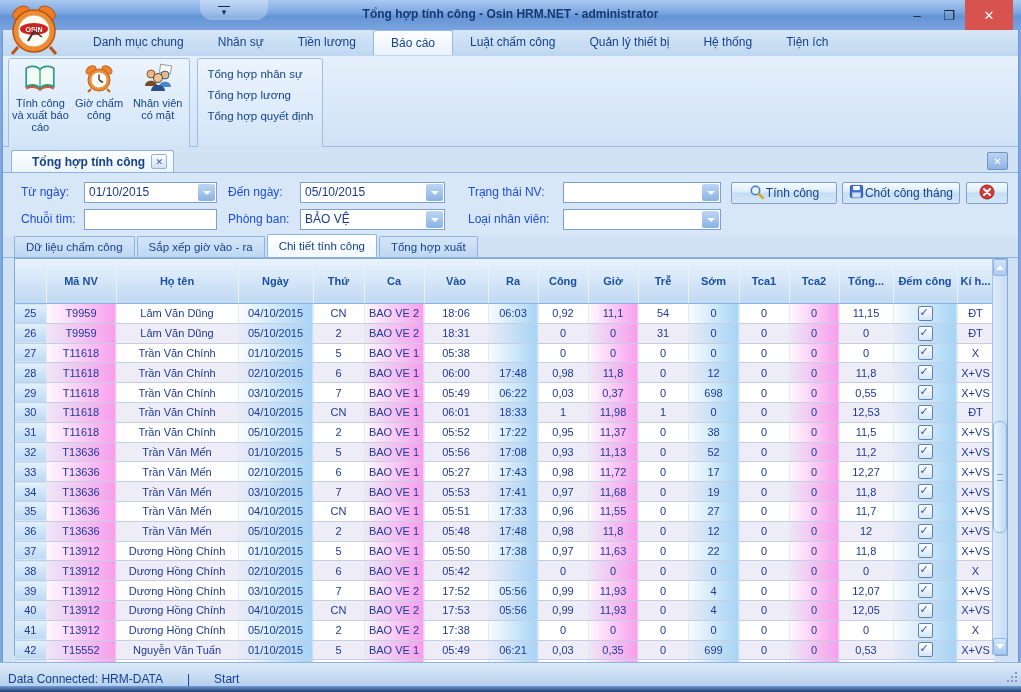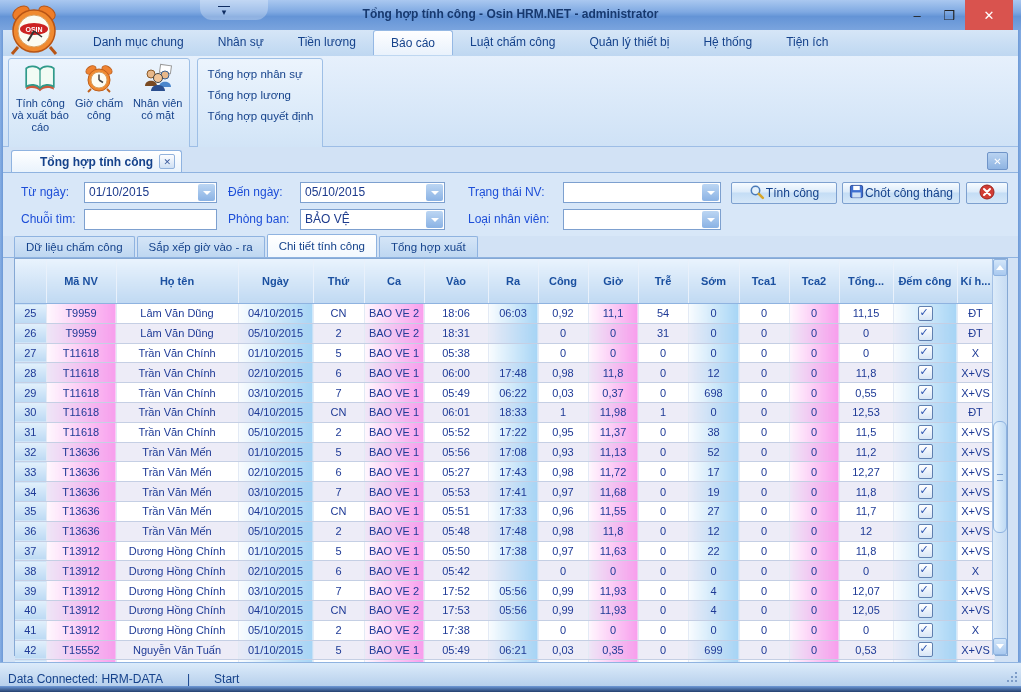--- a/index.html
+++ b/index.html
@@ -48,21 +48,21 @@
 
   
   .content{position:absolute;top:147px;left:3px;right:3px;height:515px;background:#d2e2f5;}
   .side-strip{position:absolute;top:30px;bottom:0;width:3px;background:linear-gradient(90deg,#86aee4,#6d99d6);}
   .side-strip.left{left:0;} .side-strip.right{right:0;background:linear-gradient(90deg,#6d99d6,#86aee4);}
 
   
   .doc-strip{position:absolute;top:3px;left:0;right:0;height:22px;border-bottom:1px solid #8fb3e0;}
   .doc-tab{position:absolute;left:8px;top:0;height:22px;background:linear-gradient(#ffffff,#eaf3fc);
     border:1px solid #8fb3e0;border-bottom:none;border-radius:3px 3px 0 0;display:flex;align-items:center;
-    padding:0 6px 0 28px;box-sizing:border-box;}
+    padding:0 6px 0 20px;box-sizing:border-box;}
   .doc-tab-label{font-size:12px;font-weight:bold;color:#15428b;margin-right:6px;}
   .doc-close{width:14px;height:13px;border:1px solid #92b2dc;border-radius:2px;
     background:linear-gradient(#fdfdff,#cfe0f4);color:#3a5a9c;font-size:9px;font-weight:bold;
     display:flex;align-items:center;justify-content:center;}
   .panel-close{position:absolute;right:10px;top:2px;width:19px;height:16px;border:1px solid #6f94c8;border-radius:2px;
     background:linear-gradient(#b9d3f1,#8fb4e2);color:#fff;font-size:10px;font-weight:bold;
     display:flex;align-items:center;justify-content:center;}
 
   
   .filter-panel{position:absolute;top:26px;left:0;right:0;height:63px;background:#d8e7f8;}

